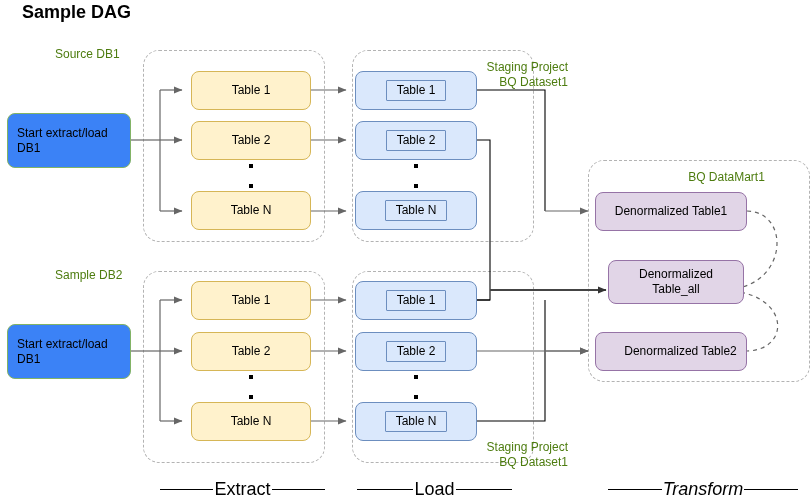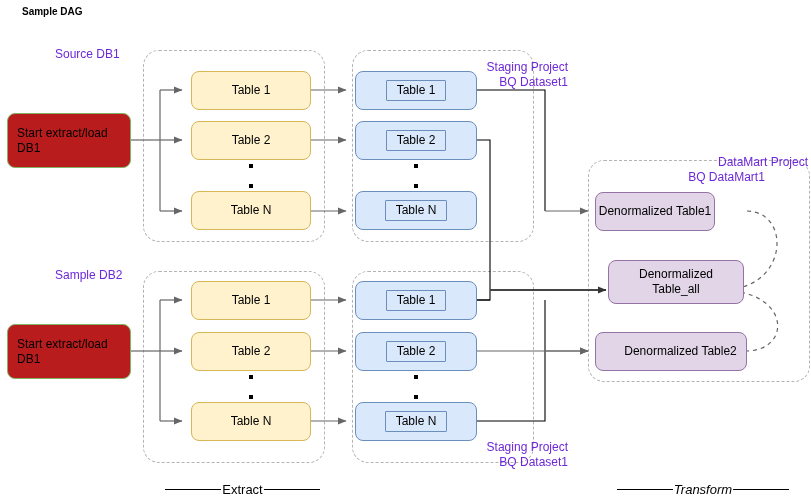--- a/index.html
+++ b/index.html
@@ -10,21 +10,21 @@
   }
   #diagram-root{position:absolute;left:0;top:0;width:811px;height:499px;}
   svg.layer{position:absolute;left:0;top:0;width:811px;height:499px;pointer-events:none;}
 
   .node{
     position:absolute;box-sizing:border-box;
     border-radius:8px;border:1px solid #000;
     display:flex;align-items:center;justify-content:center;
     text-align:center;font-size:12px;line-height:15px;
   }
-  .node.green{background:#b91c1c;border-color:#82b366;}
+  .node.green{background:#3b82f6;border-color:#82b366;}
   .node.yellow{background:#fff2cc;border-color:#d6b656;}
   .node.blue{background:#dae8fc;border-color:#6c8ebf;}
   .node.purple{background:#e1d5e7;border-color:#9673a6;}
 
   .node.green{justify-content:flex-start;text-align:left;padding-left:9px;}
 
   .inner-rect{
     box-sizing:border-box;
     border:1px solid #6c8ebf;
     background:#dae8fc;
@@ -32,36 +32,36 @@
     font-size:12px;line-height:15px;
     border-radius:1px;
   }
 
   .group-box{
     position:absolute;box-sizing:border-box;
     border:1px dashed #b3b3b3;border-radius:16px;background:transparent;
   }
 
   .label{
-    position:absolute;font-size:12px;line-height:15px;color:#6d28d9;
+    position:absolute;font-size:12px;line-height:15px;color:#4d7c0f;
     white-space:pre;
   }
   .label.right{text-align:right;}
 
   #page-title{
     position:absolute;left:22px;top:3px;
-    font-size:10px;font-weight:bold;line-height:18px;
+    font-size:18px;font-weight:bold;line-height:18px;
   }
 
   .dots{position:absolute;width:12px;text-align:center;}
   .dots i{display:block;width:4px;height:4px;background:#000;margin:0 auto;}
   .dots i + i{margin-top:16px;}
 
   .phase{position:absolute;display:flex;align-items:center;justify-content:center;
-         font-size:13px;line-height:15px;white-space:nowrap;}
+         font-size:18px;line-height:15px;white-space:nowrap;}
   .phase .rule{display:block;height:1px;background:#000;width:56px;}
   .phase .ptext{padding:0 1px;}
 </style>
 </head>
 <body>
 
 <div id="diagram-root">
 
   <div id="page-title">Sample DAG</div>
 
@@ -73,21 +73,20 @@
 
   <div class="label" style="left:55px;top:47px;">Source DB1</div>
   <div class="label" style="left:55px;top:268px;">Sample DB2</div>
 
   <div class="label right" style="left:420px;top:60px;width:148px;">Staging Project</div>
   <div class="label right" style="left:420px;top:75px;width:148px;">BQ Dataset1</div>
 
   <div class="label right" style="left:420px;top:440px;width:148px;">Staging Project</div>
   <div class="label right" style="left:420px;top:455px;width:148px;">BQ Dataset1</div>
 
-  <div class="label right" style="left:645px;top:155px;width:163px;">DataMart Project</div>
   <div class="label right" style="left:645px;top:170px;width:163px;text-align:center;">BQ DataMart1</div>
 
   <svg class="layer" viewBox="0 0 811 499" xmlns="http://www.w3.org/2000/svg">
     <defs>
       <marker id="ah" markerWidth="9" markerHeight="8" refX="8.5" refY="4" orient="auto" markerUnits="userSpaceOnUse">
         <path d="M0,0.4 L9,4 L0,7.6 z" fill="#666666"></path>
       </marker>
       <marker id="ahd" markerWidth="9" markerHeight="8" refX="8.5" refY="4" orient="auto" markerUnits="userSpaceOnUse">
         <path d="M0,0.4 L9,4 L0,7.6 z" fill="#333333"></path>
       </marker>
@@ -218,39 +217,44 @@
   <div class="node blue" style="left:355px;top:402px;width:122px;height:39px;">
     <span class="inner-rect">
       <span>Table N</span>
     </span>
   </div>
   <div class="dots" style="left:410px;top:375px;">
     <i></i>
       <i></i>
   </div>
 
-  <div class="node purple" style="left:595px;top:192px;width:120px;height:39px;">
+  <div class="node purple" style="left:595px;top:192px;width:152px;height:39px;">
     <span>Denormalized Table1</span>
   </div>
 
   <div class="node purple" style="left:608px;top:260px;width:136px;height:44px;">
     <span>
       <span>Denormalized</span><br>
       <span>Table_all</span>
     </span>
   </div>
 
   <div class="node purple" style="left:595px;top:332px;width:152px;height:39px;padding-left:19px;">
     <span>Denormalized Table2</span>
   </div>
 
   <div class="phase" style="left:160px;top:482px;width:165px;">
     <span class="rule"></span>
     <span class="ptext">Extract</span>
     <span class="rule"></span>
   </div>
+  <div class="phase" style="left:352px;top:482px;width:165px;">
+    <span class="rule"></span>
+    <span class="ptext">Load</span>
+    <span class="rule"></span>
+  </div>
   <div class="phase" style="left:608px;top:482px;width:190px;font-style:italic;">
     <span class="rule"></span>
     <span class="ptext">Transform</span>
     <span class="rule"></span>
   </div>
 
 </div>
 
 </body></html>

